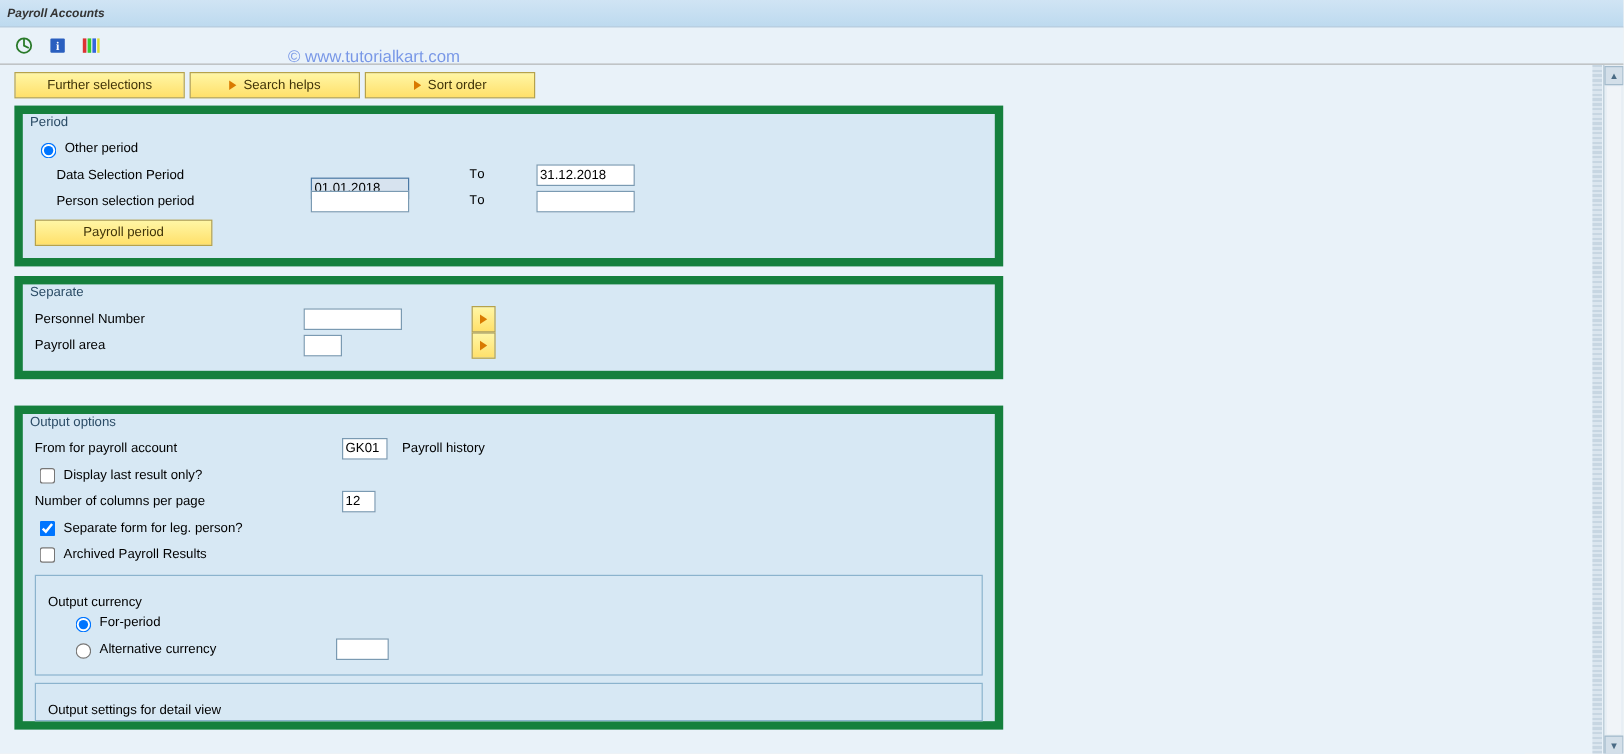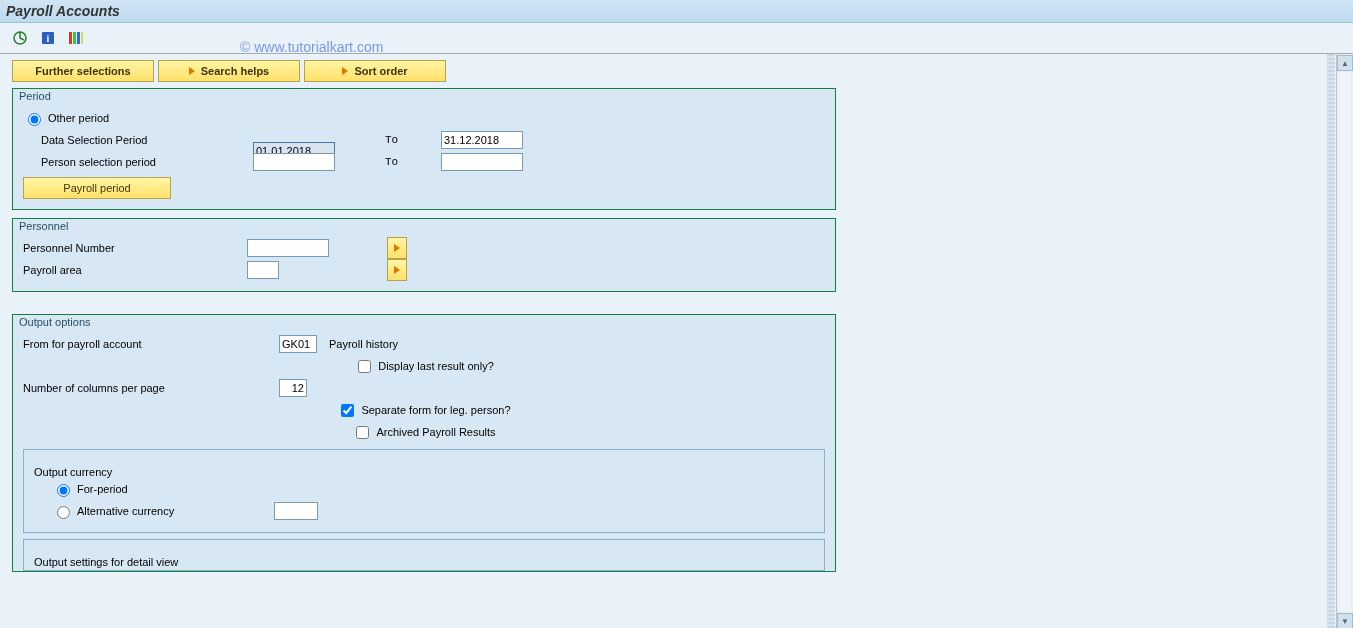--- a/index.html
+++ b/index.html
@@ -11,21 +11,21 @@
     overflow: hidden;
   }
   .title-bar {
     background: linear-gradient(#d0e4f4, #bddaef);
     border-bottom: 1px solid #9fbfd7;
     height: 22px;
     display: flex; align-items: center;
     padding-left: 6px;
     font-weight: bold; font-style: italic;
     color: #333;
-    font-size: 14px;
+    font-size: 10px;
   }
   .toolbar {
     background: #e9f2f9;
     border-bottom: 1px solid #aaa;
     height: 30px;
     display: flex; align-items: center;
     padding-left: 10px; gap: 8px;
     position: relative;
   }
   .watermark {
@@ -66,25 +66,25 @@
   }
   .yellow-btn.small-arrow-only::before{
     content:'';
     width:0;height:0;
     border-top:4px solid transparent;
     border-bottom:4px solid transparent;
     border-left:6px solid #d97a00;
     margin:0;
   }
   .btn-row {
-    display:flex; gap:4px; padding: 6px 0 6px 12px; font-weight: bold;
+    display:flex; gap:4px; padding: 6px 0 6px 12px;
   }
   .groupbox {
     margin: 0 12px 8px 12px;
-    border: 1px solid #15803d;
+    border: 7px solid #15803d;
     background: #d7e8f4;
     position: relative;
     padding: 18px 10px 10px 10px;
   }
   .groupbox > .legend {
     position:absolute; top:1px; left:6px;
     font-size: 11px; color: #2b4c66;
   }
   .inner-group {
     border: 1px solid #8bb3cd;
@@ -102,21 +102,21 @@
   .col2 { width:170px; flex:none; }
   .col3 { width:170px; flex:none; }
   .indent { padding-left:18px; }
   input[type=text] {
     height:16px; border:1px solid #7a9ab2;
     font-size:11px; padding:0 2px;
     background:#fff;
   }
   input[type=text].highlight { background:#d7e3ef; border:1px solid #4a78a4; }
   .to-lbl { width:56px; display:inline-block; text-align:left;font-family:Liberation Mono, monospace; }
-  .chk { display:flex; align-items:center; gap:4px; height:22px;justify-content:center; }
+  .chk { display:flex; align-items:center; gap:4px; height:22px; }
   .scrollbar-right {
     position:absolute; right:0; top:0; bottom:0; width:16px;
     background:#e7eef4; border-left:1px solid #b5c7d4;
     display:flex; flex-direction:column; align-items:center;
   }
   .scroll-arrow { width:14px; height:14px; background:#d3dfe9; border:1px solid #a4bbcc; margin:1px 0; display:flex;align-items:center;justify-content:center; font-size:8px; color:#4a6b85; cursor:pointer;}
   .scroll-track { flex:1; width:12px; background:#f0f4f8; position:relative; }
   .textured-bar {
     position:absolute; right:18px; top:0; bottom:0; width:8px;
     background: repeating-linear-gradient(#c7d6e2 0 2px,#dbe6ef 2px 4px);
@@ -193,21 +193,21 @@
         <input type="text" style="width: 76px;" value="">
       </div>
       <div style="margin-top:4px">
         <div class="yellow-btn" style="width:146px">
             <span>Payroll period</span>
           </div>
       </div>
     </div>
 
     <div class="groupbox">
-      <span class="legend">Personnel</span>
+      <span class="legend">Separate</span>
       <div class="field-row">
         <span style="width:224px">Personnel Number</span>
         <input type="text" style="width: 76px;" value="">
         <span style="width:58px"></span>
         <div class="yellow-btn small-arrow-only"></div>
       </div>
       <div class="field-row">
         <span style="width:224px">Payroll area</span>
         <input type="text" style="width: 26px;" value="">
         <span style="width:108px"></span>
@@ -225,21 +225,21 @@
         <input type="text" style="width: 32px;" value="GK01">
         <span style="width:12px"></span>
         <span>Payroll history</span>
       </div>
       <div class="chk">
         <input type="checkbox" style="">
         <span>Display last result only?</span>
       </div>
       <div class="field-row">
         <span style="width:256px">Number of columns per page</span>
-        <input type="text" style="width: 22px; text-align: right;" value="12">
+        <input type="text" style="width: 22px;" value="12">
       </div>
       <div class="chk">
         <input type="checkbox" checked="" style="">
         <span>Separate form for leg. person?</span>
       </div>
       <div class="chk">
         <input type="checkbox" style="">
         <span>Archived Payroll Results</span>
       </div>
 

